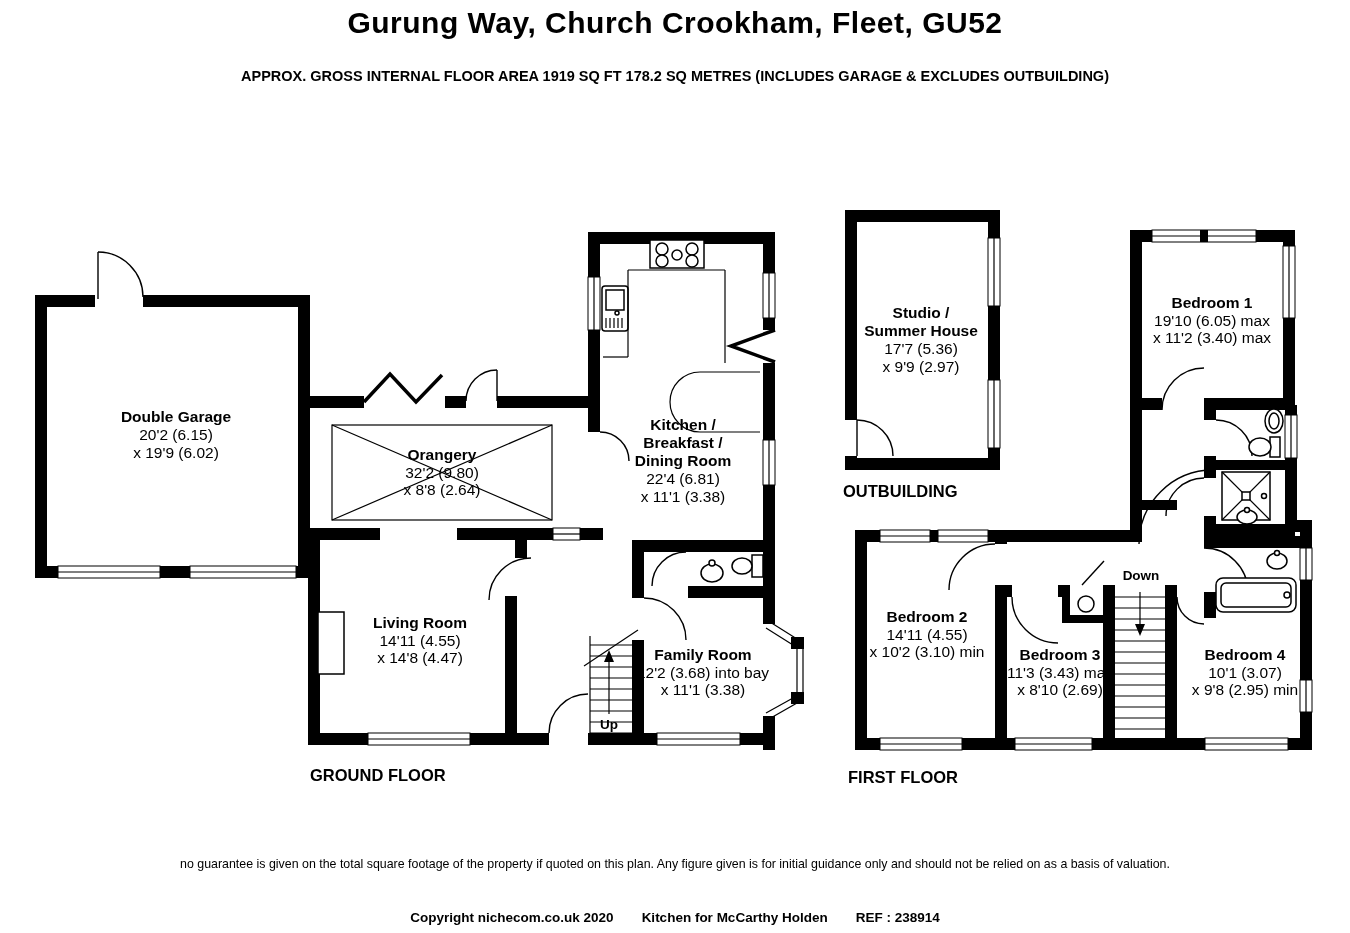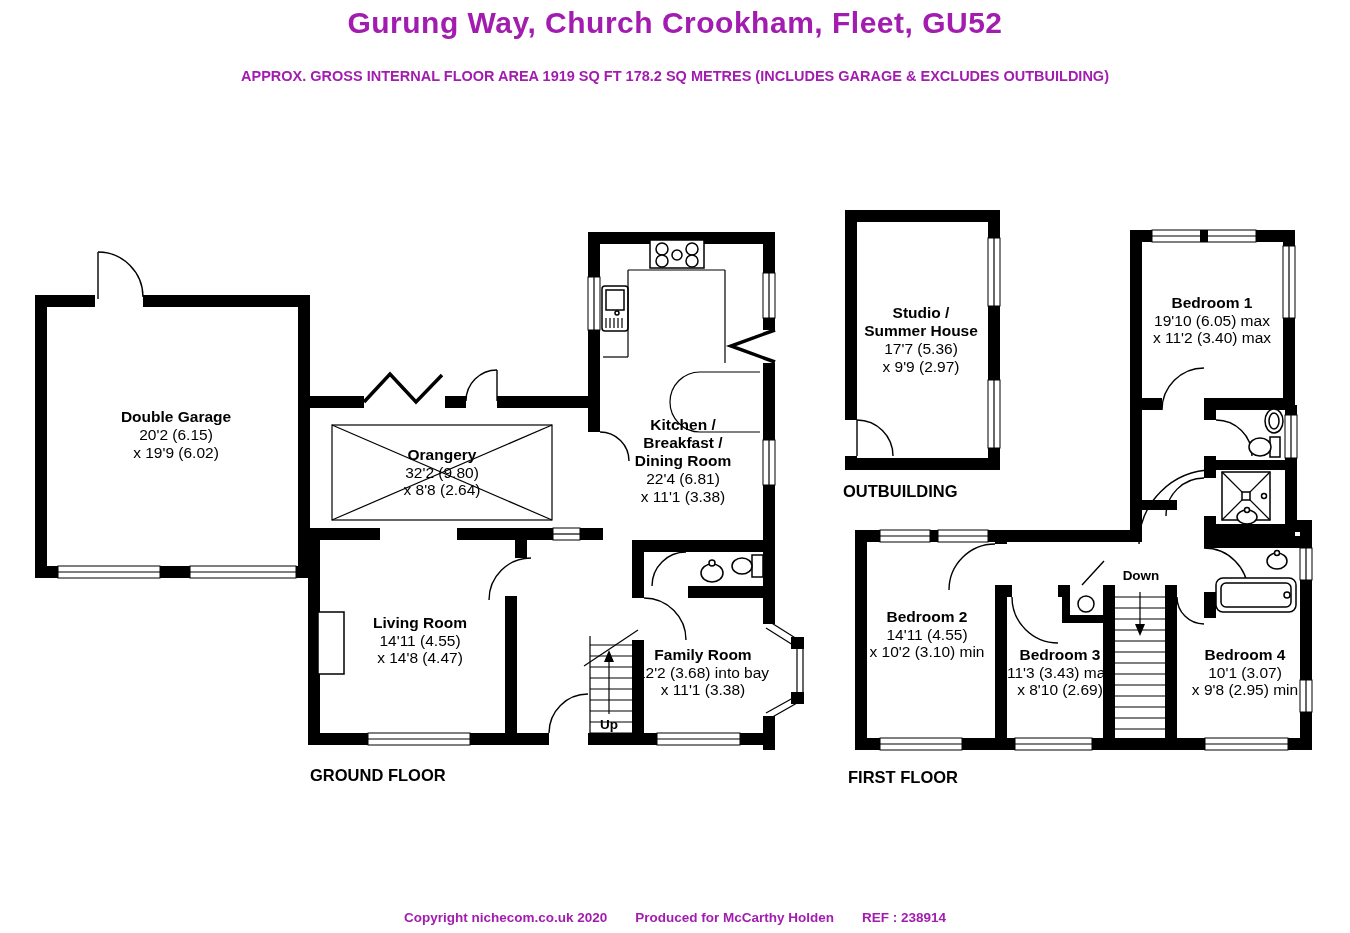--- a/index.html
+++ b/index.html
@@ -1,17 +1,17 @@
 <!DOCTYPE html>
 <html><head>
 <meta charset="utf-8">
 <style>
   html,body{margin:0;padding:0;background:#fff;}
   #page{position:relative;width:1350px;height:933px;background:#fff;overflow:hidden;
-        font-family:"Liberation Sans",sans-serif;color:#a21caf;}
+        font-family:"Liberation Sans",sans-serif;color:#000000;}
   .hdr{position:absolute;left:0;width:100%;text-align:center;}
   #title{top:6px;font-size:30px;font-weight:bold;letter-spacing:.5px;}
   #subtitle{top:68px;font-size:14.5px;font-weight:bold;}
   #plan-svg{position:absolute;left:0;top:0;}
   svg text{font-family:"Liberation Sans",sans-serif;fill:#000;}
   .rm{font-size:15.5px;font-weight:bold;text-anchor:middle;}
   .dm{font-size:15.5px;text-anchor:middle;}
   .fl{font-size:16.5px;font-weight:bold;}
   .st{font-size:13.5px;font-weight:bold;text-anchor:middle;}
   .w{fill:#000;stroke:none;}
@@ -392,17 +392,18 @@
       <text class="st" x="609" y="729">Up</text>
       <text class="st" x="1141" y="580">Down</text>
 
       <text class="fl" x="310" y="781">GROUND FLOOR</text>
       <text class="fl" x="843" y="497">OUTBUILDING</text>
       <text class="fl" x="848" y="783">FIRST FLOOR</text>
     </g>
   </svg>
 
   <div id="disclaimer" class="ftr">
+    <div>no guarantee is given on the total square footage of the property if quoted on this plan. Any figure given is for initial guidance only and should not be relied on as a basis of valuation.</div>
   </div>
   <div id="copyright" class="ftr">
-    <span>Copyright nichecom.co.uk 2020</span><span>Produced for McCarthy Holden</span><span>REF : 238914</span>
+    <span>Copyright nichecom.co.uk 2020</span><span>Kitchen for McCarthy Holden</span><span>REF : 238914</span>
   </div>
 </div>
 
 </body></html>

